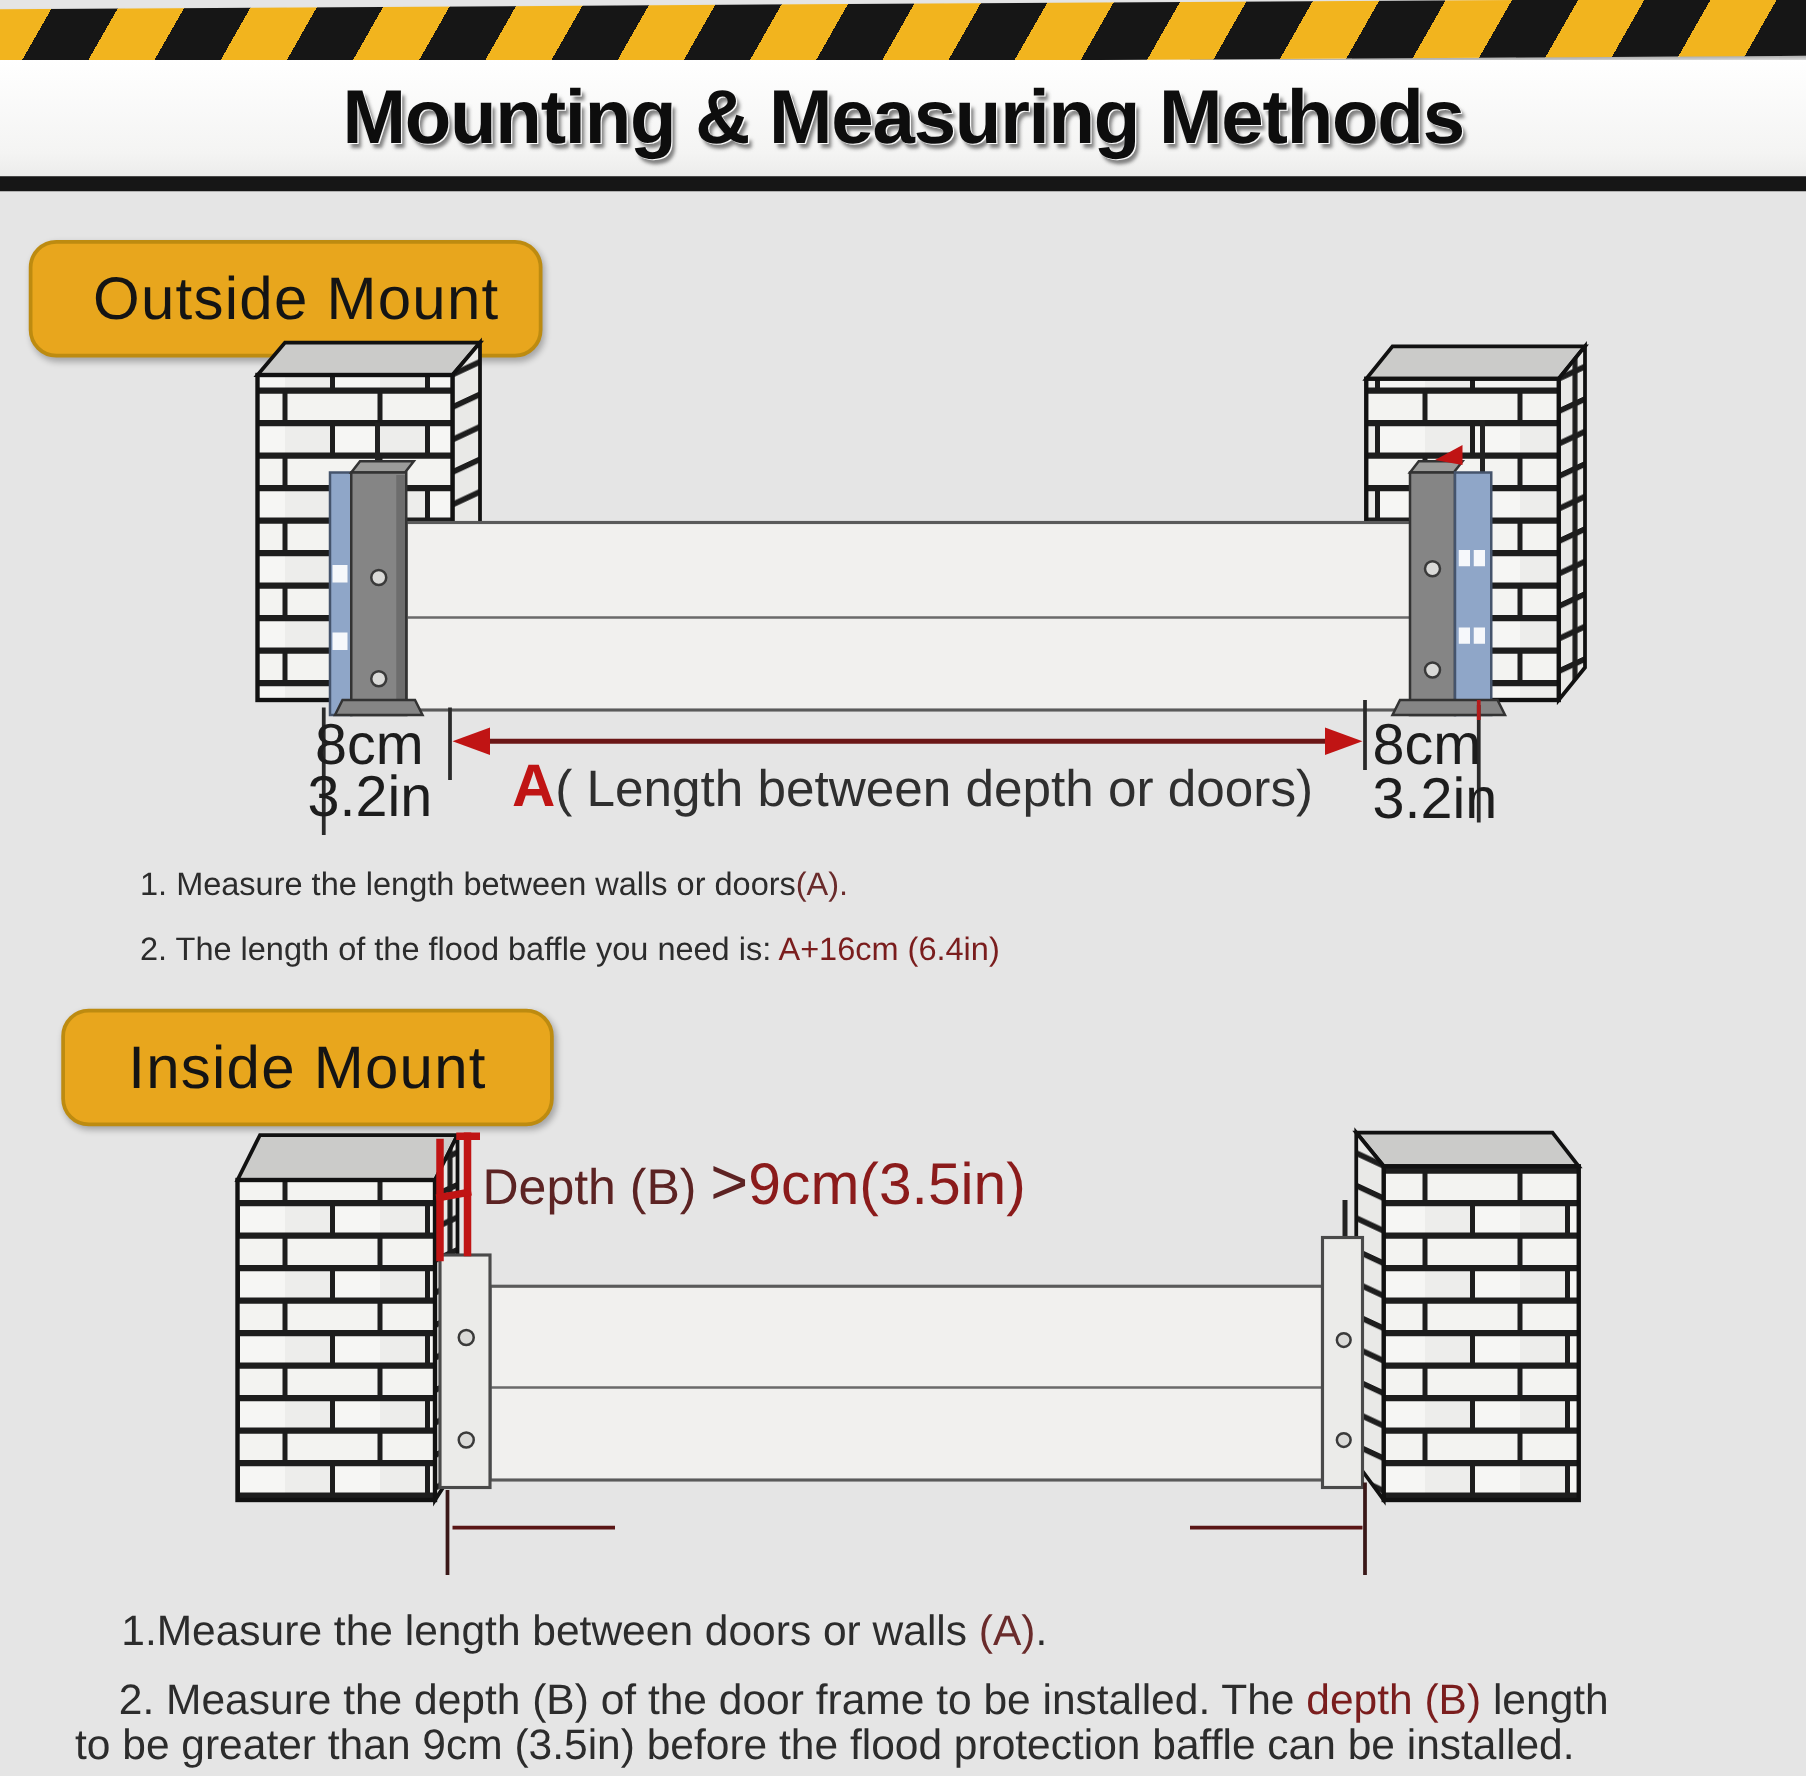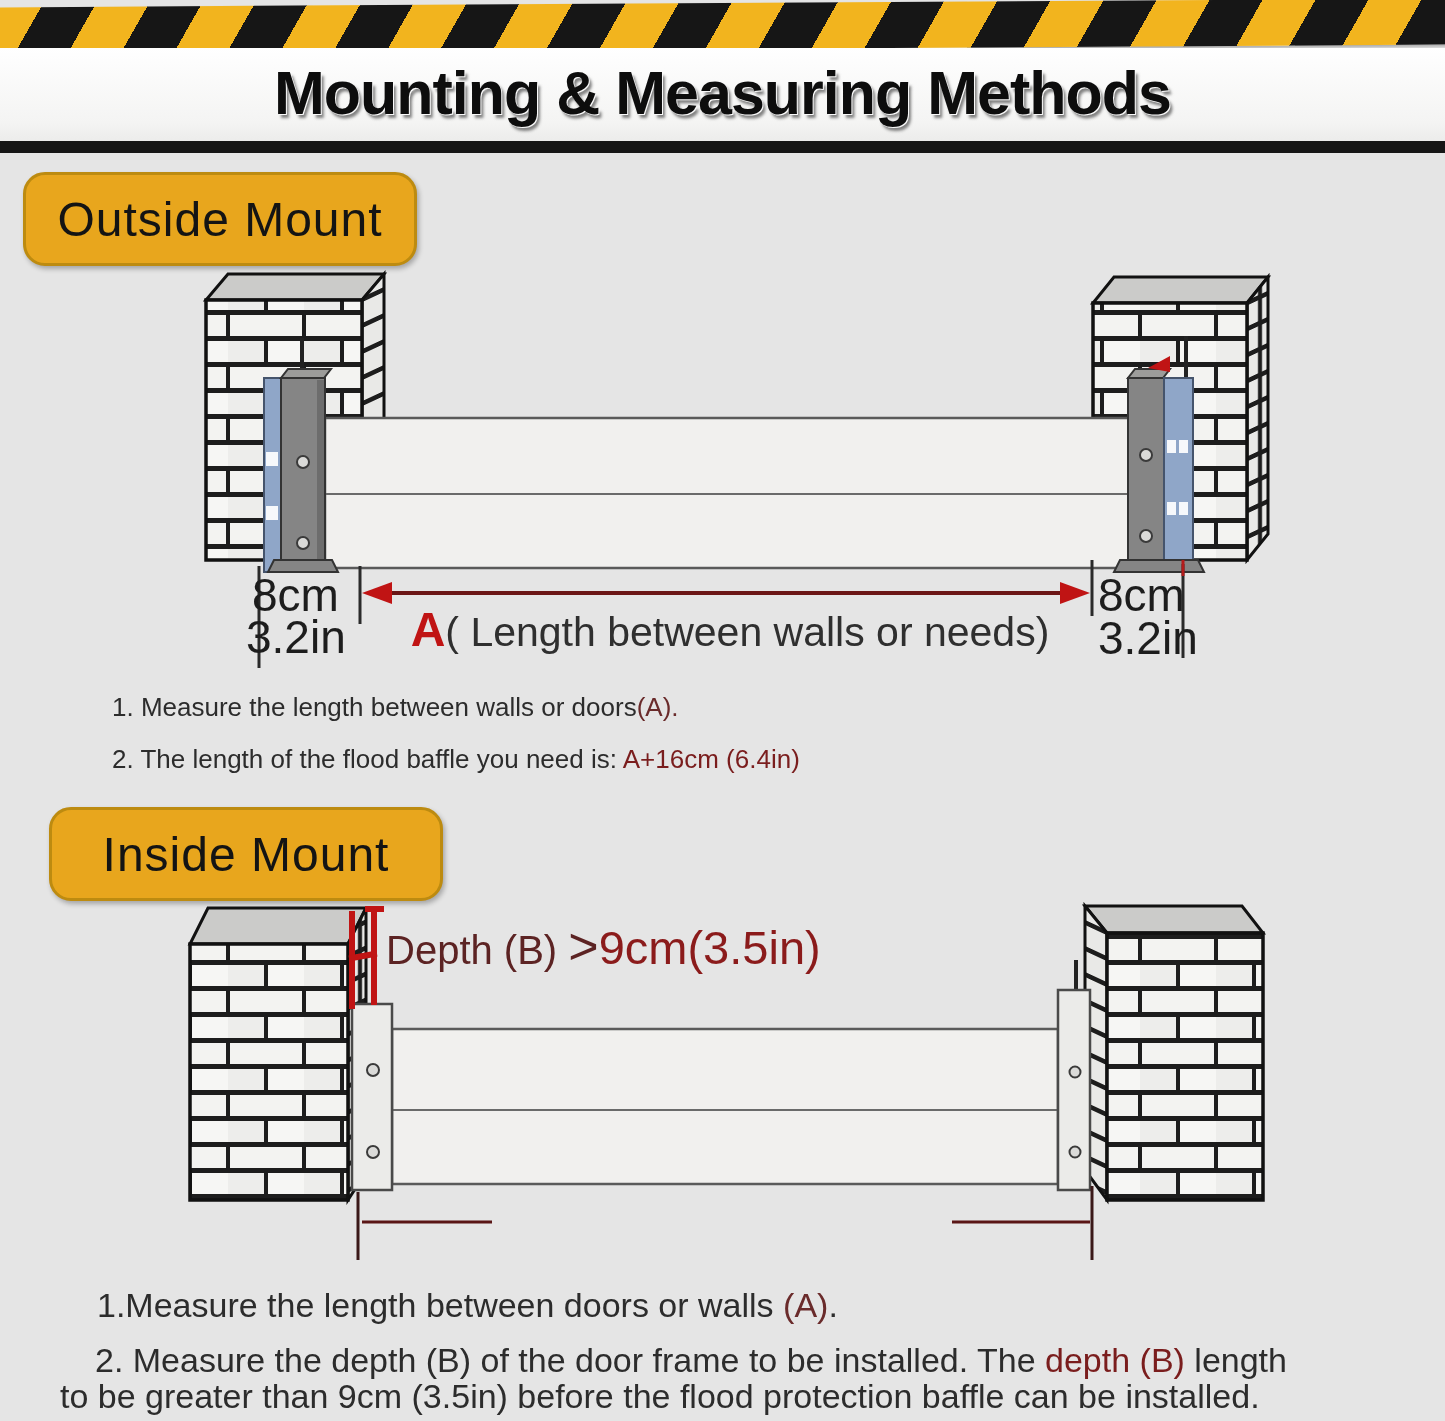--- a/index.html
+++ b/index.html
@@ -29,21 +29,21 @@
   .blackbar{position:absolute;top:141px;left:0;width:1445px;height:12px;background:var(--hazard-black,#161616);}
   
   .badge{
     position:absolute;width:388px;height:88px;border-radius:22px;
     background:var(--badge-yellow,#E8A61D);
     border:3px solid var(--badge-border,#bd8b10);
     box-shadow:2px 3px 5px rgba(0,0,0,.28);
     display:flex;align-items:center;justify-content:center;
   }
   .badge span{font-size:48px;color:#141414;letter-spacing:1px;}
-  .badge-outside{left:23px;top:172px;}
+  .badge-outside{left:23px;top:192px;padding-left:17px;}
   .badge-inside{left:25px;top:807px;margin-left:24px;}
   
   svg.diagram{position:absolute;top:0;left:0;}
   .brick-top{fill:var(--top-gray,#CBCBC9);stroke:#111;stroke-width:3;}
   .brick-front{fill:url(#brickF);stroke:#111;stroke-width:3.5;}
   .brick-side1{fill:url(#brickS1);stroke:#111;stroke-width:3;}
   .brick-side2{fill:url(#brickS2);stroke:#111;stroke-width:3;}
   .p-mortar{fill:var(--mortar,#1d1d1d);}
   .p-brick1{fill:#f3f3f1;} .p-brick2{fill:#ededeb;} .p-brick3{fill:#f6f6f4;}
   .p-sbrick{fill:#e9e9e7;}
@@ -231,21 +231,21 @@
       </g>
     </g>
   </svg>
 
   <div class="lbl dim-big lbl-l-cm">8cm</div>
   <div class="lbl dim-big lbl-l-in">3.2in</div>
   <div class="lbl dim-big lbl-r-cm">8cm</div>
   <div class="lbl dim-big lbl-r-in">3.2in</div>
 
   <div class="lbl spanlabel-out">
-    <span class="refA">A</span><span>( Length between walls or needs)</span>
+    <span class="refA">A</span><span>( Length between depth or doors)</span>
   </div>
 
   <div class="lbl steps-out l1">
     <span>1. Measure the length between walls or doors</span><span class="ref-maroon">(A).</span>
   </div>
   <div class="lbl steps-out l2">
     <span>2. The length of the flood baffle you need is: </span><span class="val-red">A+16cm (6.4in)</span>
   </div>
 
   <div class="lbl depthlabel">

